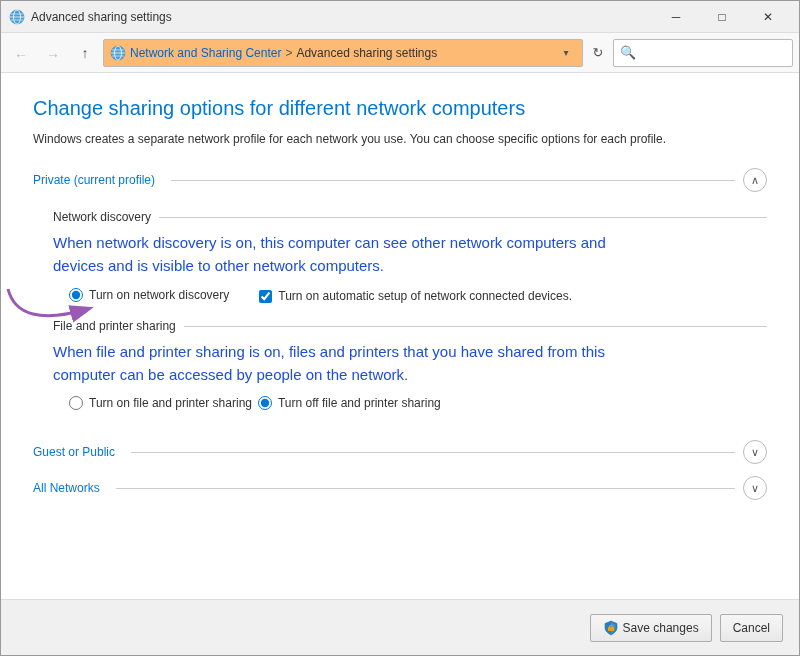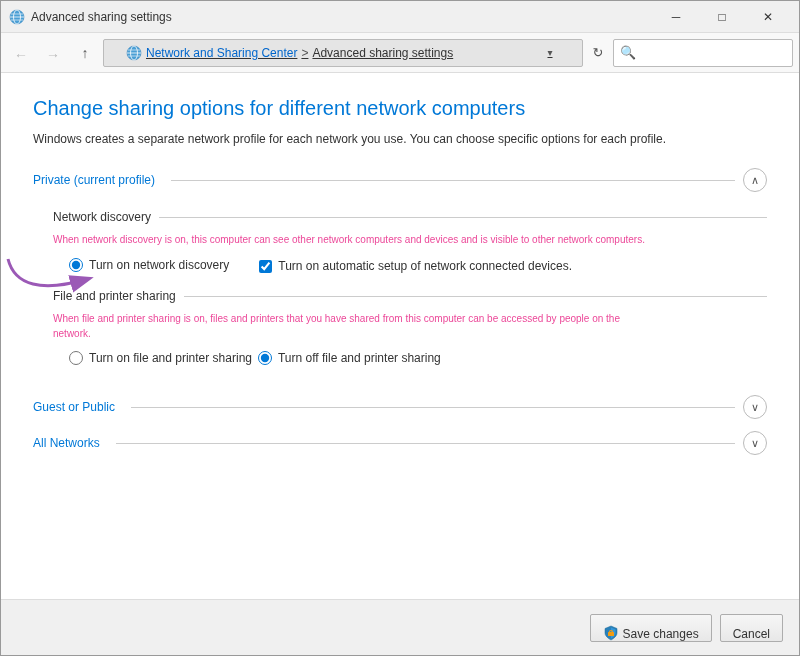--- a/index.html
+++ b/index.html
@@ -82,28 +82,27 @@
       justify-content: center;
       color: #555;
       font-size: 14px;
     }
     .nav-btn.disabled { color: #bbb; cursor: default; }
 
     .breadcrumb-bar {
       flex: 1;
       height: 28px;
       border: 1px solid #bbb;
-      background: #e5e5e5;
+      background: #fdba74;
       border-radius: 2px;
       display: flex;
       align-items: center;
-      padding: 0 22px;
-      font-size: 12px;
-      color: #333;
-      text-decoration: underline;
+      padding: 0 6px;
+      font-size: 12px;
+      color: #333;
     }
     .breadcrumb-globe {
       width: 16px; height: 16px;
       margin-right: 4px;
       display: inline-flex;
       align-items: center;
     }
     .breadcrumb-link {
       color: #0066cc;
       cursor: pointer;
@@ -237,22 +236,22 @@
       white-space: nowrap;
       padding-right: 8px;
     }
     .subsection-line {
       flex: 1;
       height: 1px;
       background: #ccc;
     }
 
     .subsection-desc {
-      font-size: 10px;
-      color: #ec4899;
+      font-size: 15px;
+      color: #1d4ed8;
       line-height: 1.5;
       margin-bottom: 10px;
       max-width: 600px;
     }
 
     .radio-group {
       display: flex;
       flex-direction: row;
       gap: 6px;
       padding-left: 16px;
@@ -308,21 +307,21 @@
     .btn {
       height: 28px;
       border: 1px solid #adadad;
       background: linear-gradient(to bottom, #f6f6f6, #e8e8e8);
       border-radius: 2px;
       cursor: pointer;
       font-size: 12px;
       color: #333;
       padding: 0 12px;
       display: flex;
-      align-items: flex-end;
+      align-items: center;
       gap: 4px;
     }
 
     .shield-icon-wrap {
       width: 16px; height: 16px;
       display: flex;
       align-items: center;
       justify-content: center;
     }
 

